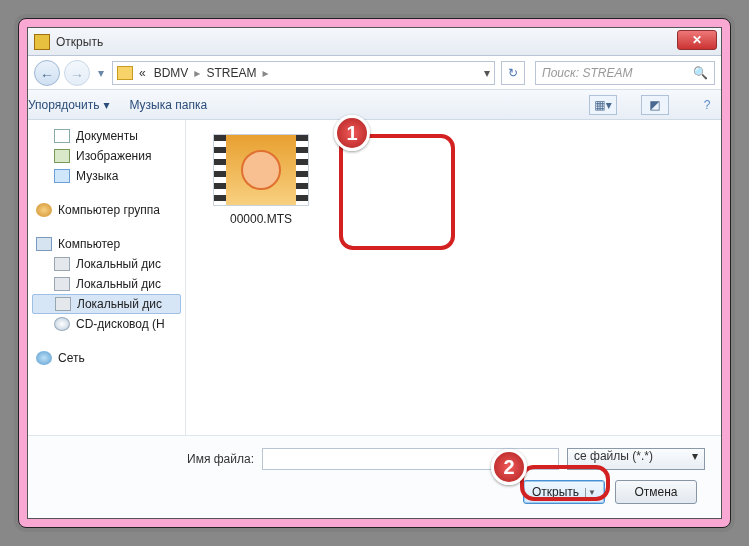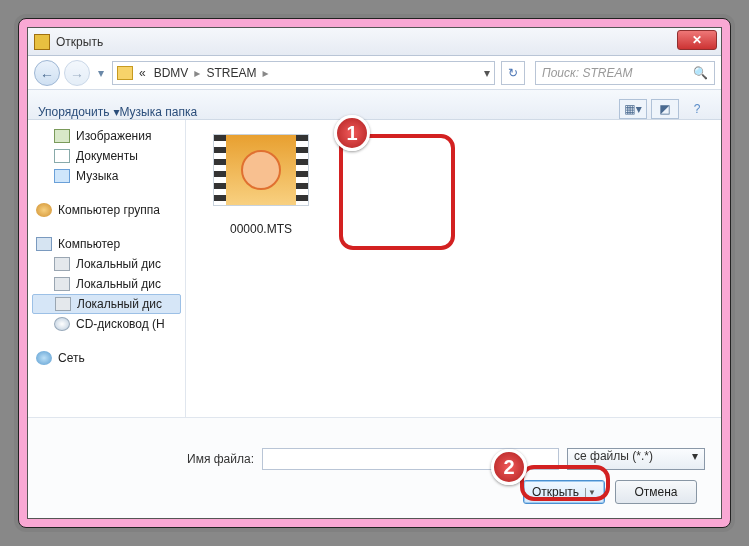--- a/index.html
+++ b/index.html
@@ -16,58 +16,58 @@
 .navchev { width: 14px; height: 26px; display: flex; align-items: center; justify-content: center; color: #6a88a8; }
 .address { flex: 1; height: 24px; border: 1px solid #b9c5d6; background: #fff; display: flex; align-items: center; padding: 0 4px; gap: 4px; }
 .address .folder { width: 16px; height: 14px; background: #f7d36a; border: 1px solid #c79a20; }
 .address .crumb { color: #333; padding: 0 2px; }
 .address .sep { color: #888; }
 .address .spacer { flex: 1; }
 .address .drop { color: #555; }
 .refresh { width: 24px; height: 24px; border: 1px solid #b9c5d6; display: flex; align-items: center; justify-content: center; color: #4a74b4; margin-left: 2px; }
 .search { width: 180px; height: 24px; border: 1px solid #b9c5d6; background: #fff; display: flex; align-items: center; padding: 0 6px; margin-left: 6px; color: #999; font-style: italic; position: relative; }
 .search .mag { position: absolute; right: 6px; color: #6aa0d8; font-style: normal; }
-.toolbar { height: 30px; background: linear-gradient(#f6f9fd,#e8eef6); border-bottom: 1px solid #d0dae6; display: flex; align-items: flex-end; padding: 0 10px; gap: 0; }
+.toolbar { height: 30px; background: linear-gradient(#f6f9fd,#e8eef6); border-bottom: 1px solid #d0dae6; display: flex; align-items: center; padding: 0 0; gap: 20px; }
 .toolbar .btn { color: #2a4d7a; display: flex; align-items: center; gap: 4px; }
 .toolbar .spacer { flex: 1; }
 .toolbar .view { width: 28px; height: 20px; border: 1px solid #b0c2d8; background: #eef4fb; margin-left: 4px; display: flex; align-items: center; justify-content: center; color: #4a6a90; }
 .body { flex: 1; display: flex; min-height: 0; }
 .tree { width: 158px; border-right: 1px solid #e0e6ee; padding: 6px 4px; overflow: hidden; }
 .tree .item { display: flex; align-items: center; gap: 6px; height: 20px; padding: 0 4px; white-space: nowrap; overflow: hidden; color: #222; }
 .tree .item.indent { padding-left: 22px; }
 .tree .item.selected { background: #d6e6f7; border: 1px solid #9cc0e6; border-radius: 2px; }
 .tree .gap { height: 14px; }
 .ico { width: 16px; height: 14px; flex-shrink: 0; }
 .ico.doc { background: #fff; border: 1px solid #8aa; }
 .ico.img { background: #d8e8c8; border: 1px solid #7a9a5a; }
 .ico.music { background: #cfe6fb; border: 1px solid #6aa0d8; }
 .ico.group { background: radial-gradient(#f7d080,#d09030); border-radius: 50%; }
 .ico.computer { background: #d6e4f2; border: 1px solid #7a9abf; }
 .ico.drive { background: #e4e8ec; border: 1px solid #9aa6b2; }
 .ico.cd { background: radial-gradient(#fff,#bcd); border-radius: 50%; border: 1px solid #9ab; }
 .ico.net { background: radial-gradient(#bde0f7,#5a9cd0); border-radius: 50%; }
 .files { flex: 1; position: relative; padding: 14px 20px; display: flex; gap: 30px; align-items: flex-start; }
-.fileitem { width: 110px; display: flex; flex-direction: column; align-items: center; gap: 16px; }
+.fileitem { width: 110px; display: flex; flex-direction: column; align-items: center; gap: 6px; }
 .thumb { width: 96px; height: 72px; border: 1px solid #c8d2dc; display: flex; align-items: center; justify-content: center; position: relative; background: #fff; }
 .thumb.video { background: linear-gradient(#e8a030,#f8d080); }
 .thumb.video::before, .thumb.video::after { content: ""; position: absolute; top: 0; bottom: 0; width: 12px; background: repeating-linear-gradient(#333 0 6px,#fff 6px 12px); }
 .thumb.video::before { left: 0; }
 .thumb.video::after { right: 0; }
 .face { width: 40px; height: 40px; background: #f8c090; border-radius: 50%; border: 2px solid #e07030; }
 .cone { width: 0; height: 0; border-left: 18px solid transparent; border-right: 18px solid transparent; border-bottom: 44px solid #f08020; position: relative; }
 .cone::after { content: ""; position: absolute; left: -12px; top: 18px; width: 24px; height: 6px; background: #fff; }
 .thumb .fold { position: absolute; right: 0; top: 0; width: 0; height: 0; border-top: 14px solid #e0e6ee; border-left: 14px solid transparent; }
 .filelabel { text-align: center; color: #222; }
 .hl { position: absolute; border: 4px solid #d32121; border-radius: 14px; pointer-events: none; }
 .hl1 { left: 320px; top: 115px; width: 116px; height: 116px; }
 .hl2 { left: 501px; top: 446px; width: 90px; height: 36px; }
 .badge { position: absolute; width: 36px; height: 36px; border-radius: 50%; background: radial-gradient(#f05a5a,#b02020); border: 3px solid #fff; box-shadow: 0 1px 3px rgba(0,0,0,.4); color: #fff; font-size: 20px; font-weight: bold; display: flex; align-items: center; justify-content: center; z-index: 10; }
 .badge1 { left: 315px; top: 96px; }
 .badge2 { left: 472px; top: 430px; }
-.bottom { border-top: 1px solid #e0e6ee; padding: 30px 16px 14px 16px; background: #fbfcfd; }
+.bottom { border-top: 1px solid #e0e6ee; padding: 12px 16px 14px 16px; background: #fbfcfd; }
 .row { display: flex; align-items: center; gap: 8px; margin-bottom: 10px; }
 .row .lbl { width: 210px; text-align: right; color: #333; }
 .row input { flex: 1; height: 22px; border: 1px solid #b9c5d6; background: #fff; padding: 0 4px; }
 .combo { width: 138px; height: 22px; border: 1px solid #8a98a8; background: linear-gradient(#fafcfe,#e8eef4); display: flex; align-items: flex-start; padding: 0 6px; color: #333; position: relative; }
 .combo::after { content: "▾"; position: absolute; right: 6px; color: #333; }
 .btns { display: flex; justify-content: flex-end; gap: 10px; padding-right: 8px; }
 .btn7 { width: 82px; height: 24px; border: 1px solid #8896a4; background: linear-gradient(#f7f9fb,#e2e8ef); border-radius: 3px; color: #222; display: flex; align-items: center; justify-content: center; }
 .btn7.primary { border: 1px solid #4a90d0; box-shadow: 0 0 0 1px #9cc8ef inset; background: linear-gradient(#f0f8ff,#d6e9fb); }
 .btn7.primary .chev { margin-left: 4px; font-size: 8px; color: #555; }
 </style>
@@ -112,26 +112,26 @@
     <div class="btn">Музыка папка</div>
     <div class="spacer"></div>
     <div class="view">▦▾</div>
     <div class="view">◩</div>
     <div class="view" style="border:none;background:none;color:#5a8cc8;">?</div>
   </div>
 
   <div class="body">
     <div class="tree">
       <div class="item indent">
+            <div class="ico doc"></div>
+            <span>Документы</span>
+          </div>
+      <div class="item indent">
             <div class="ico img"></div>
             <span>Изображения</span>
-          </div>
-      <div class="item indent">
-            <div class="ico doc"></div>
-            <span>Документы</span>
           </div>
       <div class="item indent">
             <div class="ico music"></div>
             <span>Музыка</span>
           </div>
       <div class="gap"></div>
       <div class="item">
             <div class="ico group"></div>
             <span>Компьютер группа</span>
           </div>

